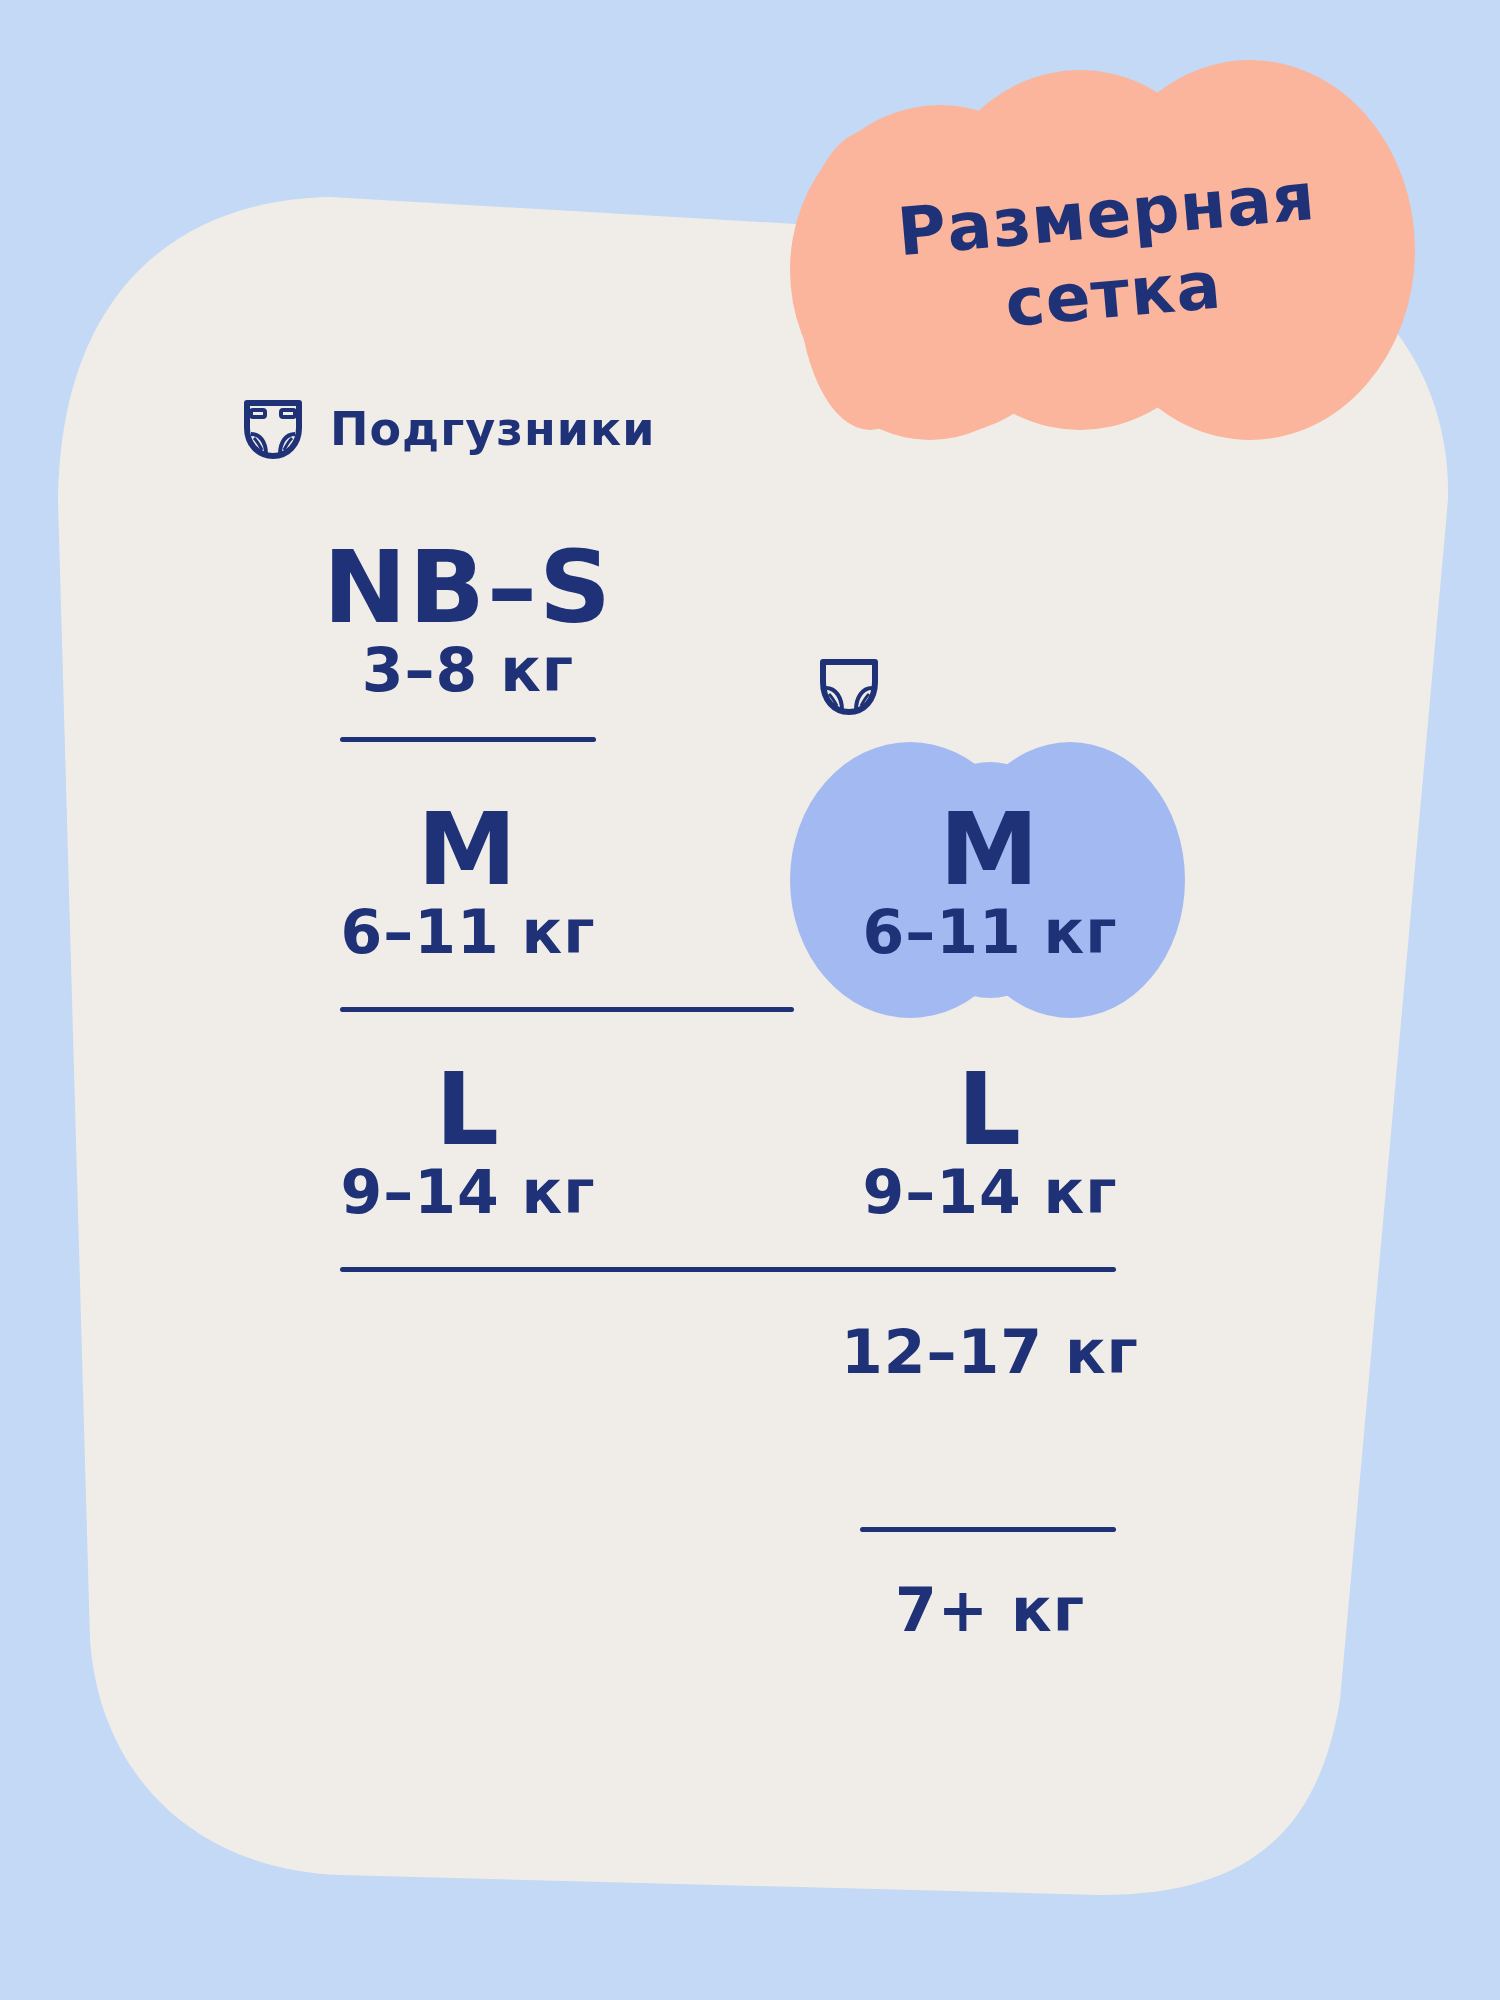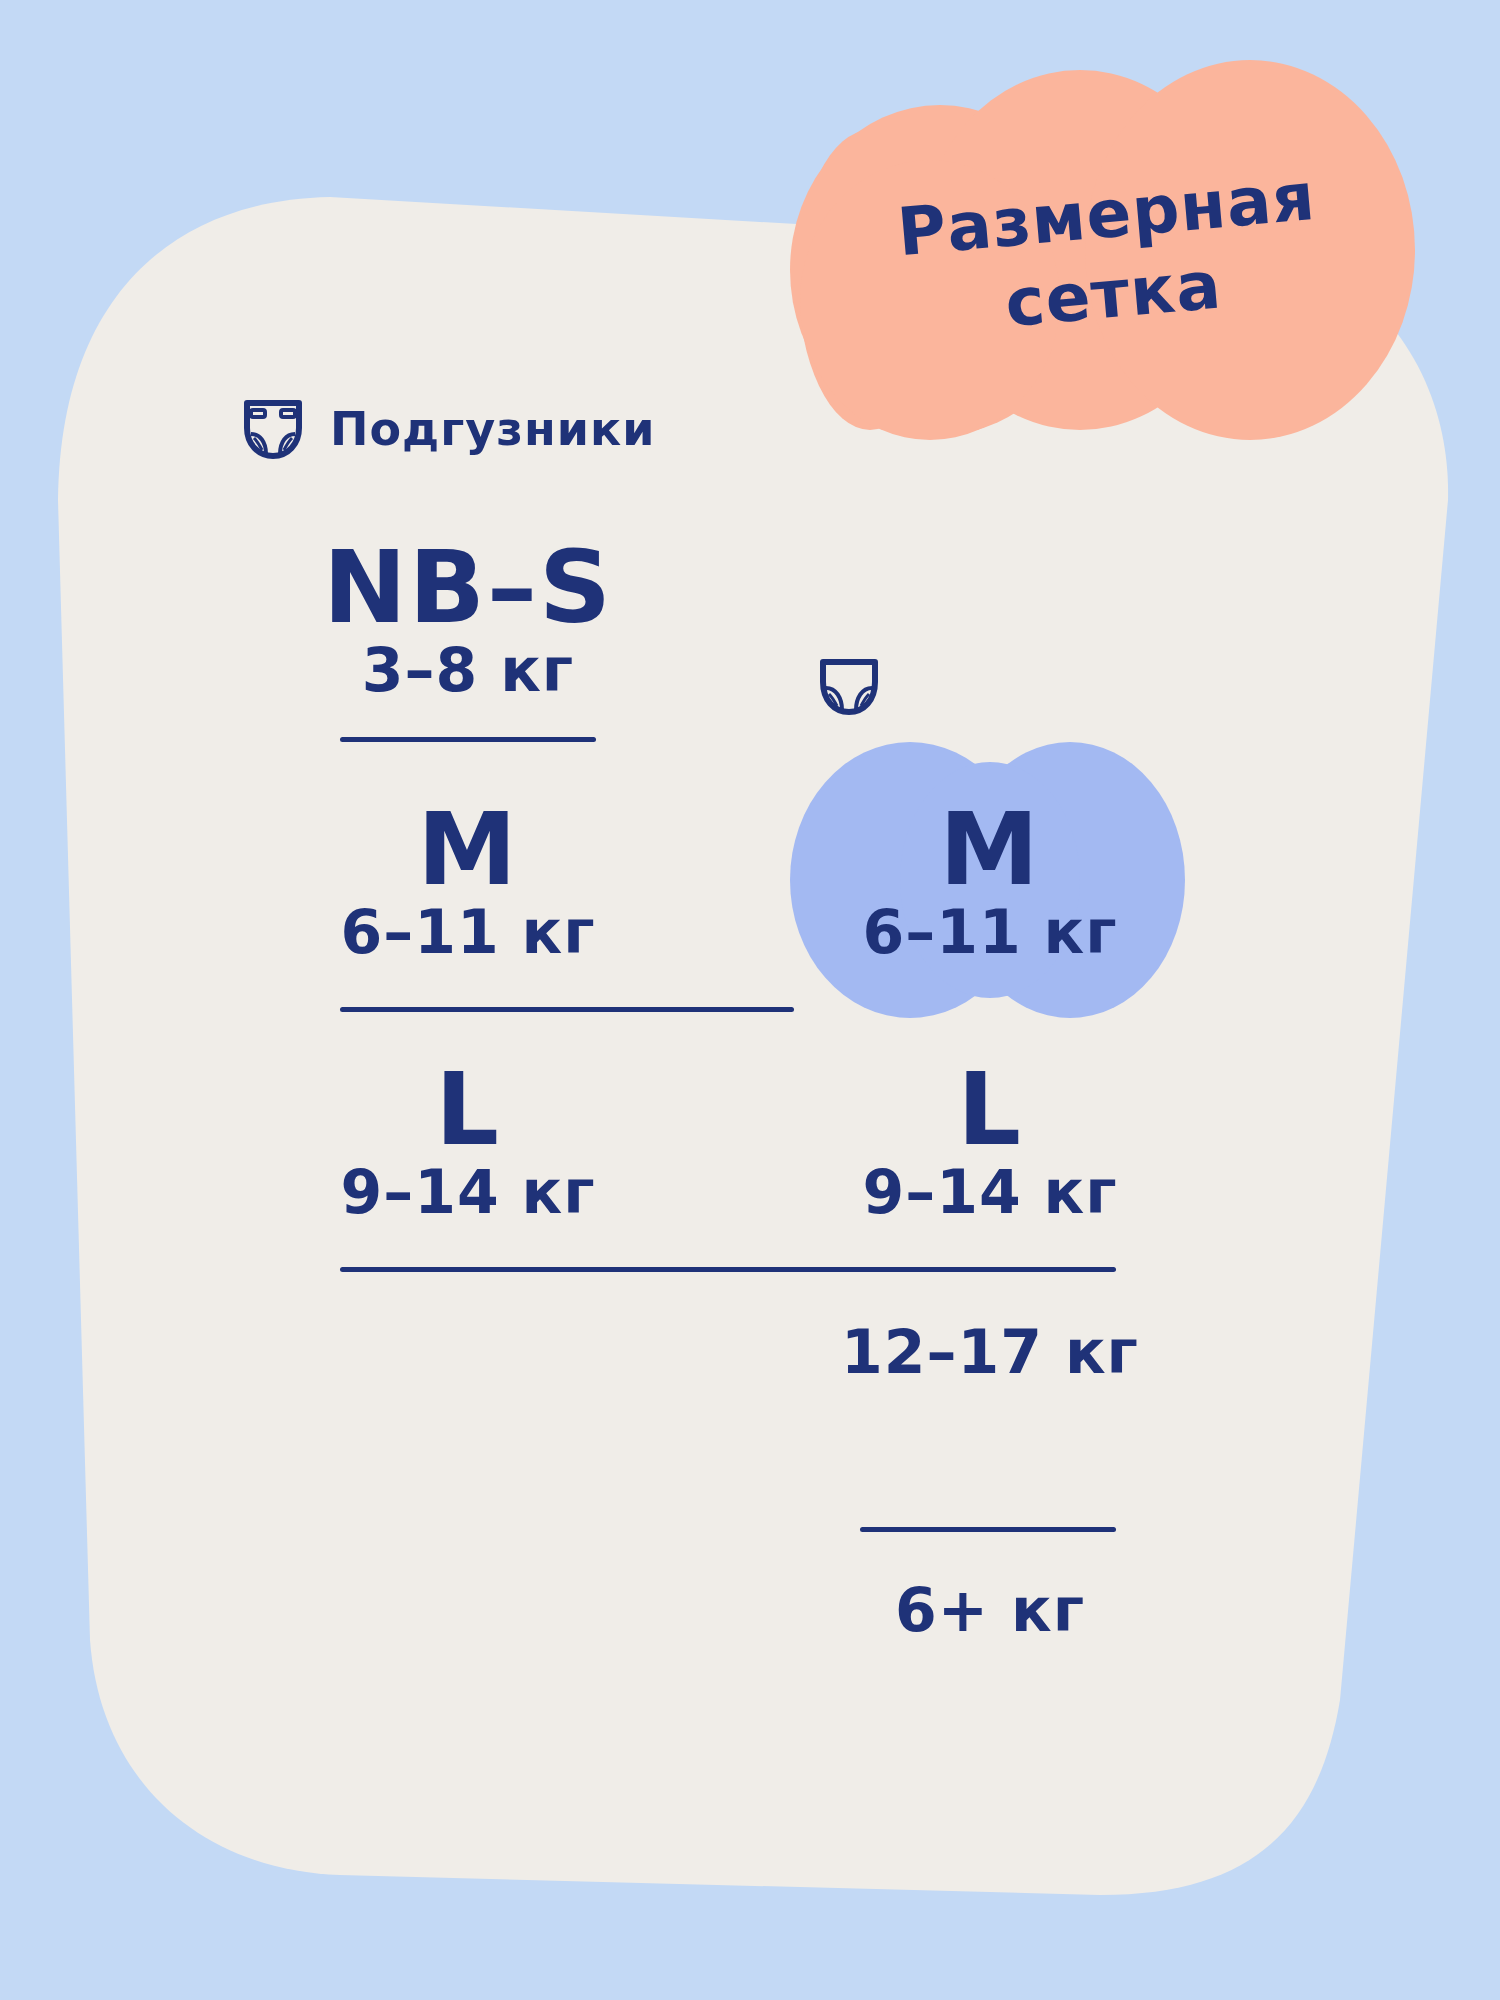--- a/index.html
+++ b/index.html
@@ -170,14 +170,14 @@
   <div class="size-code">L</div>
   <div class="size-weight">9–14 кг</div>
 </div>
 
 <div class="size-cell" style="left:840px; top:1320px;">
   <div class="size-weight">12–17 кг</div>
 </div>
 <div class="divider" style="left:860px; top:1527px; width:256px;"></div>
 
 <div class="size-cell" style="left:840px; top:1578px;">
-  <div class="size-weight">6+ кг</div>
+  <div class="size-weight">7+ кг</div>
 </div>
 
 </body></html>

